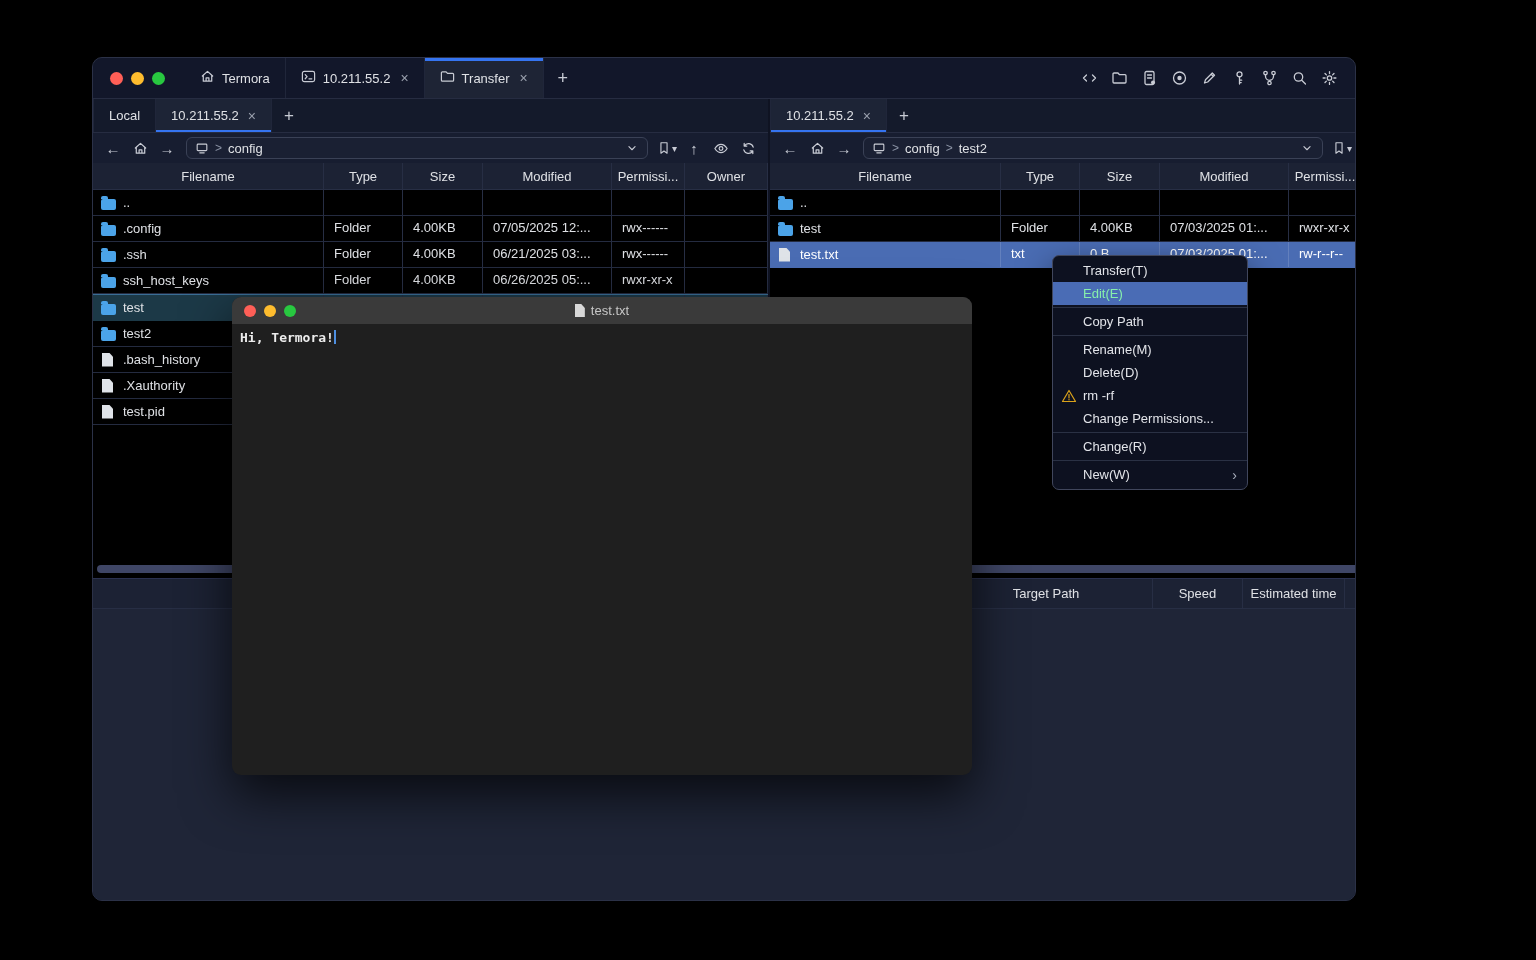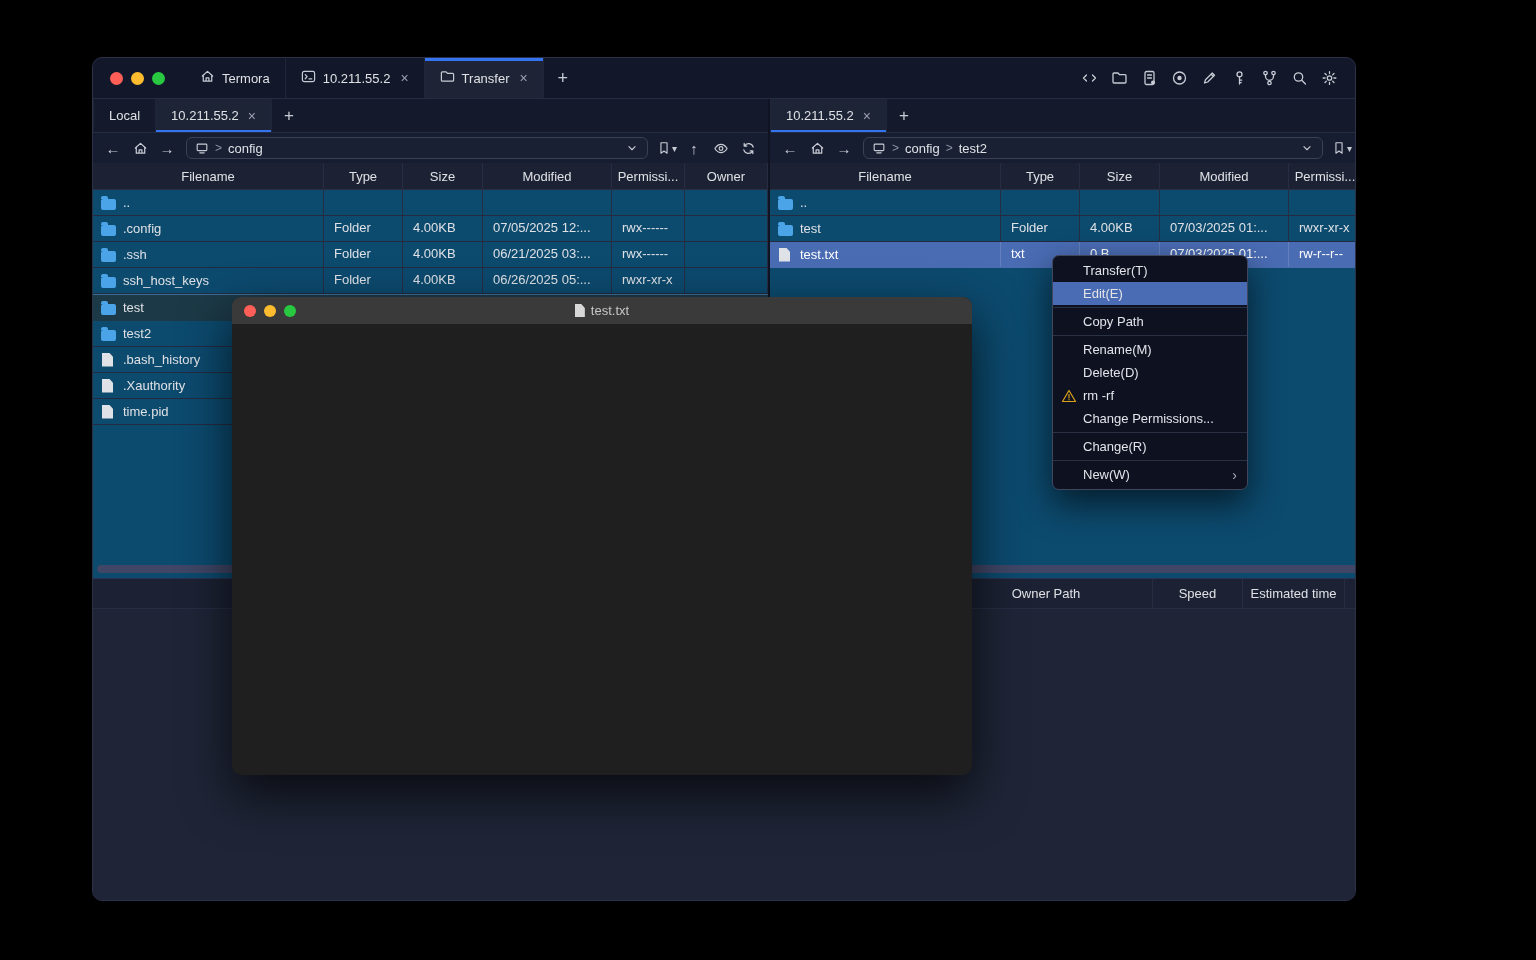--- a/index.html
+++ b/index.html
@@ -18,21 +18,21 @@
   .tab.active{background:#1e2435;}
   .tab.active::before{content:'';position:absolute;top:0;left:0;right:0;height:3px;background:#3574f0;}
   .close{color:#9aa0ad;font-size:14px;line-height:1;margin-left:3px;}
   .plusbtn{width:38px;display:flex;align-items:center;justify-content:center;color:#c8cbd4;font-size:18px;}
   .tb-icons{margin-left:auto;display:flex;align-items:center;gap:13px;padding-right:17px;}
   .tb-icons .icw{display:flex;align-items:center;}
   svg.ic{stroke:#c8cbd4;fill:none;stroke-width:1.3;stroke-linecap:round;stroke-linejoin:round;}
   svg.ic .fl{fill:#c8cbd4;stroke:none;}
   
   .panes{display:flex;height:479px;flex:0 0 479px;}
-  .pane{width:675px;display:flex;flex-direction:column;background:#0c4a6e;box-sizing:border-box;}
+  .pane{width:675px;display:flex;flex-direction:column;background:#000000;box-sizing:border-box;}
   .pane.right{border-left:2px solid #0f1322;}
   .pane-tabs{height:33px;flex:0 0 33px;background:#141a2b;display:flex;align-items:stretch;border-bottom:1px solid #262c41;}
   .ptab{display:flex;align-items:center;gap:6px;padding:0 15px;font-size:13px;position:relative;border-right:1px solid #20263a;}
   .ptab:first-child{border-left:1px solid #20263a;}
   .ptab.active{background:#1d2436;}
   .ptab.active::after{content:'';position:absolute;left:0;right:0;bottom:0;height:2px;background:#3574f0;}
   .ptab-plus{width:34px;display:flex;align-items:center;justify-content:center;color:#c8cbd4;font-size:17px;}
   .toolbar{height:30px;flex:0 0 30px;display:flex;align-items:center;gap:3px;padding:0 8px;background:#171d30;}
   .navic{width:24px;display:flex;justify-content:center;align-items:center;color:#c8cbd4;font-size:15px;}
   .pathfield{flex:1;height:20px;border:1px solid #3a4156;border-radius:6px;background:#1a2033;
@@ -78,21 +78,21 @@
   .ed-light{width:12px;height:12px;border-radius:50%;}
   .ed-title{position:absolute;left:0;right:0;display:flex;align-items:center;justify-content:center;gap:6px;
             color:#c6c6c6;font-size:13px;}
   .ed-doc{width:10px;height:13px;background:#d8d8d8;clip-path:polygon(0 0,64% 0,100% 30%,100% 100%,0 100%);}
   .ed-body{padding:6px 8px;font-family:"DejaVu Sans Mono",monospace;font-size:13px;font-weight:bold;color:#ececec;}
   .cursor{display:inline-block;width:2px;height:14px;background:#4e8fe0;vertical-align:-2px;}
   
   .cmenu{position:absolute;left:959px;top:197px;width:196px;box-sizing:border-box;background:#0d1120;
          border:1px solid #40465c;border-radius:7px;padding:3px 0;z-index:6;box-shadow:0 14px 34px rgba(0,0,0,.6);}
   .mi{height:23px;display:flex;align-items:center;padding:0 10px 0 30px;font-size:13px;color:#e2e4e9;position:relative;text-align:center;}
-  .mi.hl{background:#4a6cb5;color:#e5e5e5;}
+  .mi.hl{background:#4a6cb5;color:#86efac;}
   .mi.sep{height:1px;background:#2a3144;margin:2px 0;padding:0;}
   .mi-warn{position:absolute;left:8px;display:flex;align-items:center;}
   .mi-sub{margin-left:auto;color:#aab0bd;font-size:14px;}
 </style>
 </head>
 <body>
 
 <div class="window">
 
   <div class="titlebar">
@@ -346,21 +346,21 @@
             <div class="cell"></div>
             <div class="cell"></div>
             <div class="cell"></div>
             <div class="cell"></div>
             <div class="cell"></div>
           </div>
 
           <div class="frow">
             <div class="cell fname">
               <span class="ficon" data-icon="file"></span>
-              <span>time.pid</span>
+              <span>test.pid</span>
             </div>
             <div class="cell"></div>
             <div class="cell"></div>
             <div class="cell"></div>
             <div class="cell"></div>
             <div class="cell"></div>
           </div>
         </div>
     </div>
 
@@ -463,40 +463,43 @@
             <div class="cell"></div>
           </div>
         </div>
     </div>
   </div>
 
   <div class="transfer">
     <div class="t-head">
       <div class="t-spacer"></div>
       <div class="t-cell"></div>
-      <div class="t-cell">Owner Path</div>
+      <div class="t-cell">Target Path</div>
       <div class="t-cell">Speed</div>
       <div class="t-cell">Estimated time</div>
       <div class="t-cell"></div>
     </div>
     <div class="t-body"></div>
   </div>
 
   <div class="editor">
     <div class="ed-bar">
       <div class="ed-lights">
         <span class="ed-light" style="background:#ff5f57"></span>
         <span class="ed-light" style="background:#febc2e"></span>
         <span class="ed-light" style="background:#28c840"></span>
       </div>
       <div class="ed-title">
         <span class="ed-doc"></span>
         <span>test.txt</span>
       </div>
     </div>
+    <div class="ed-body">
+      <span>Hi, Termora!</span><span class="cursor"></span>
+    </div>
   </div>
 
   <div class="cmenu">
 
       <div class="mi">
 
         <span class="mi-label">Transfer(T)</span>
 
       </div>
 

